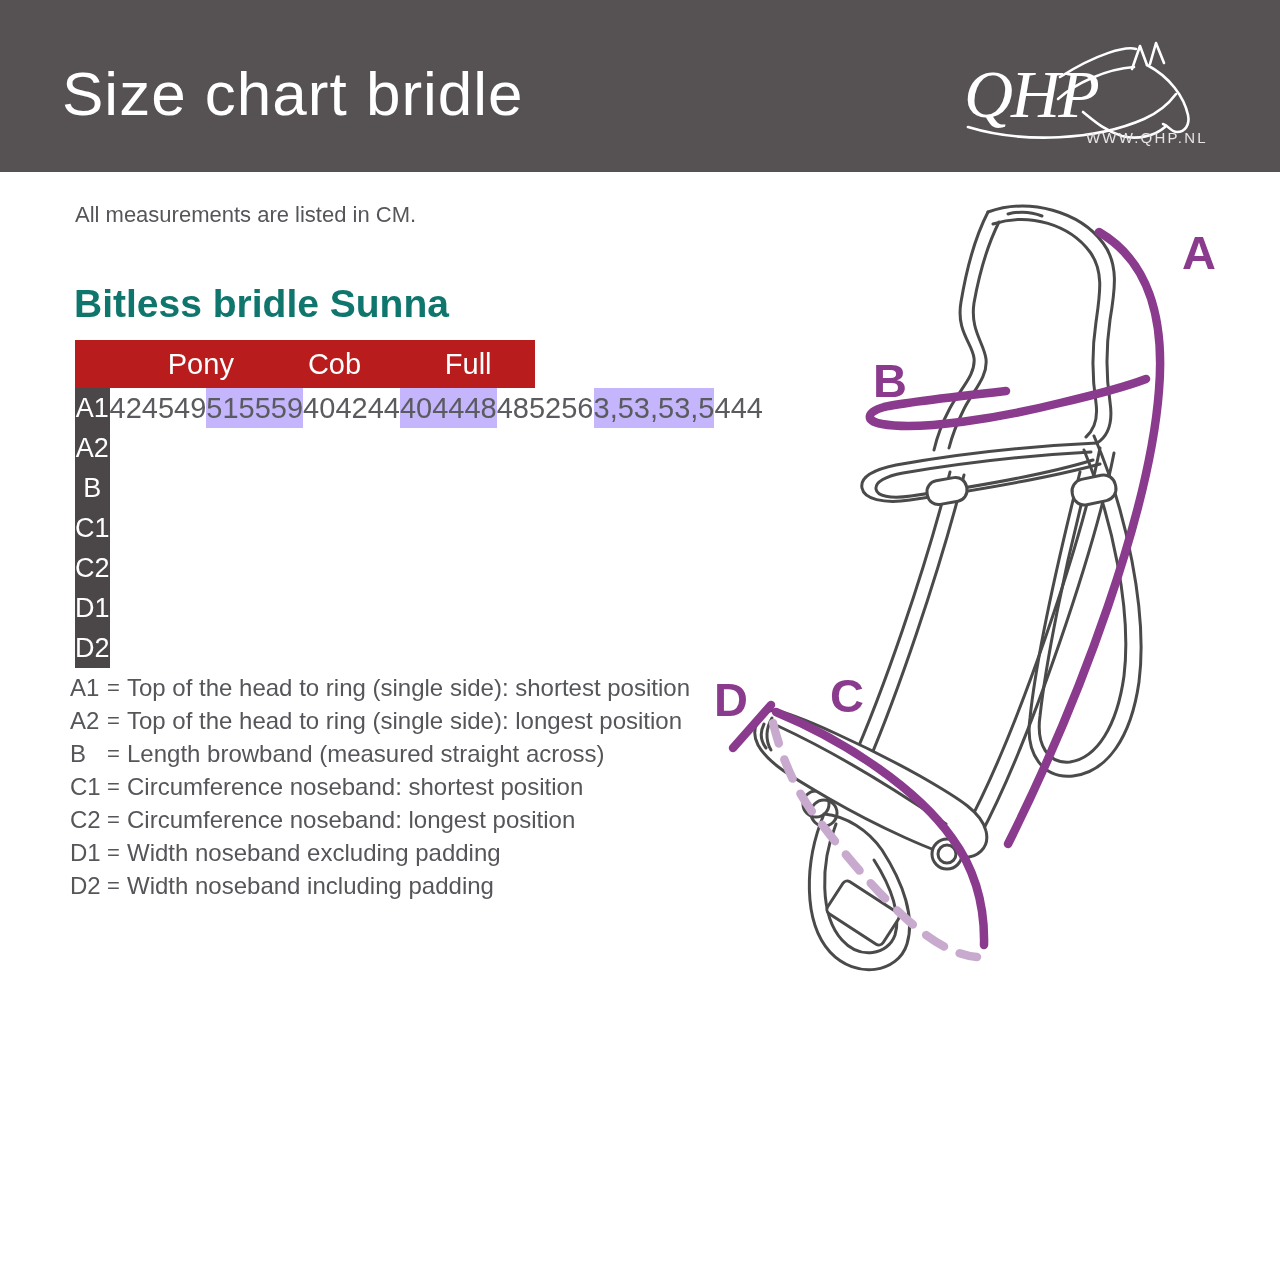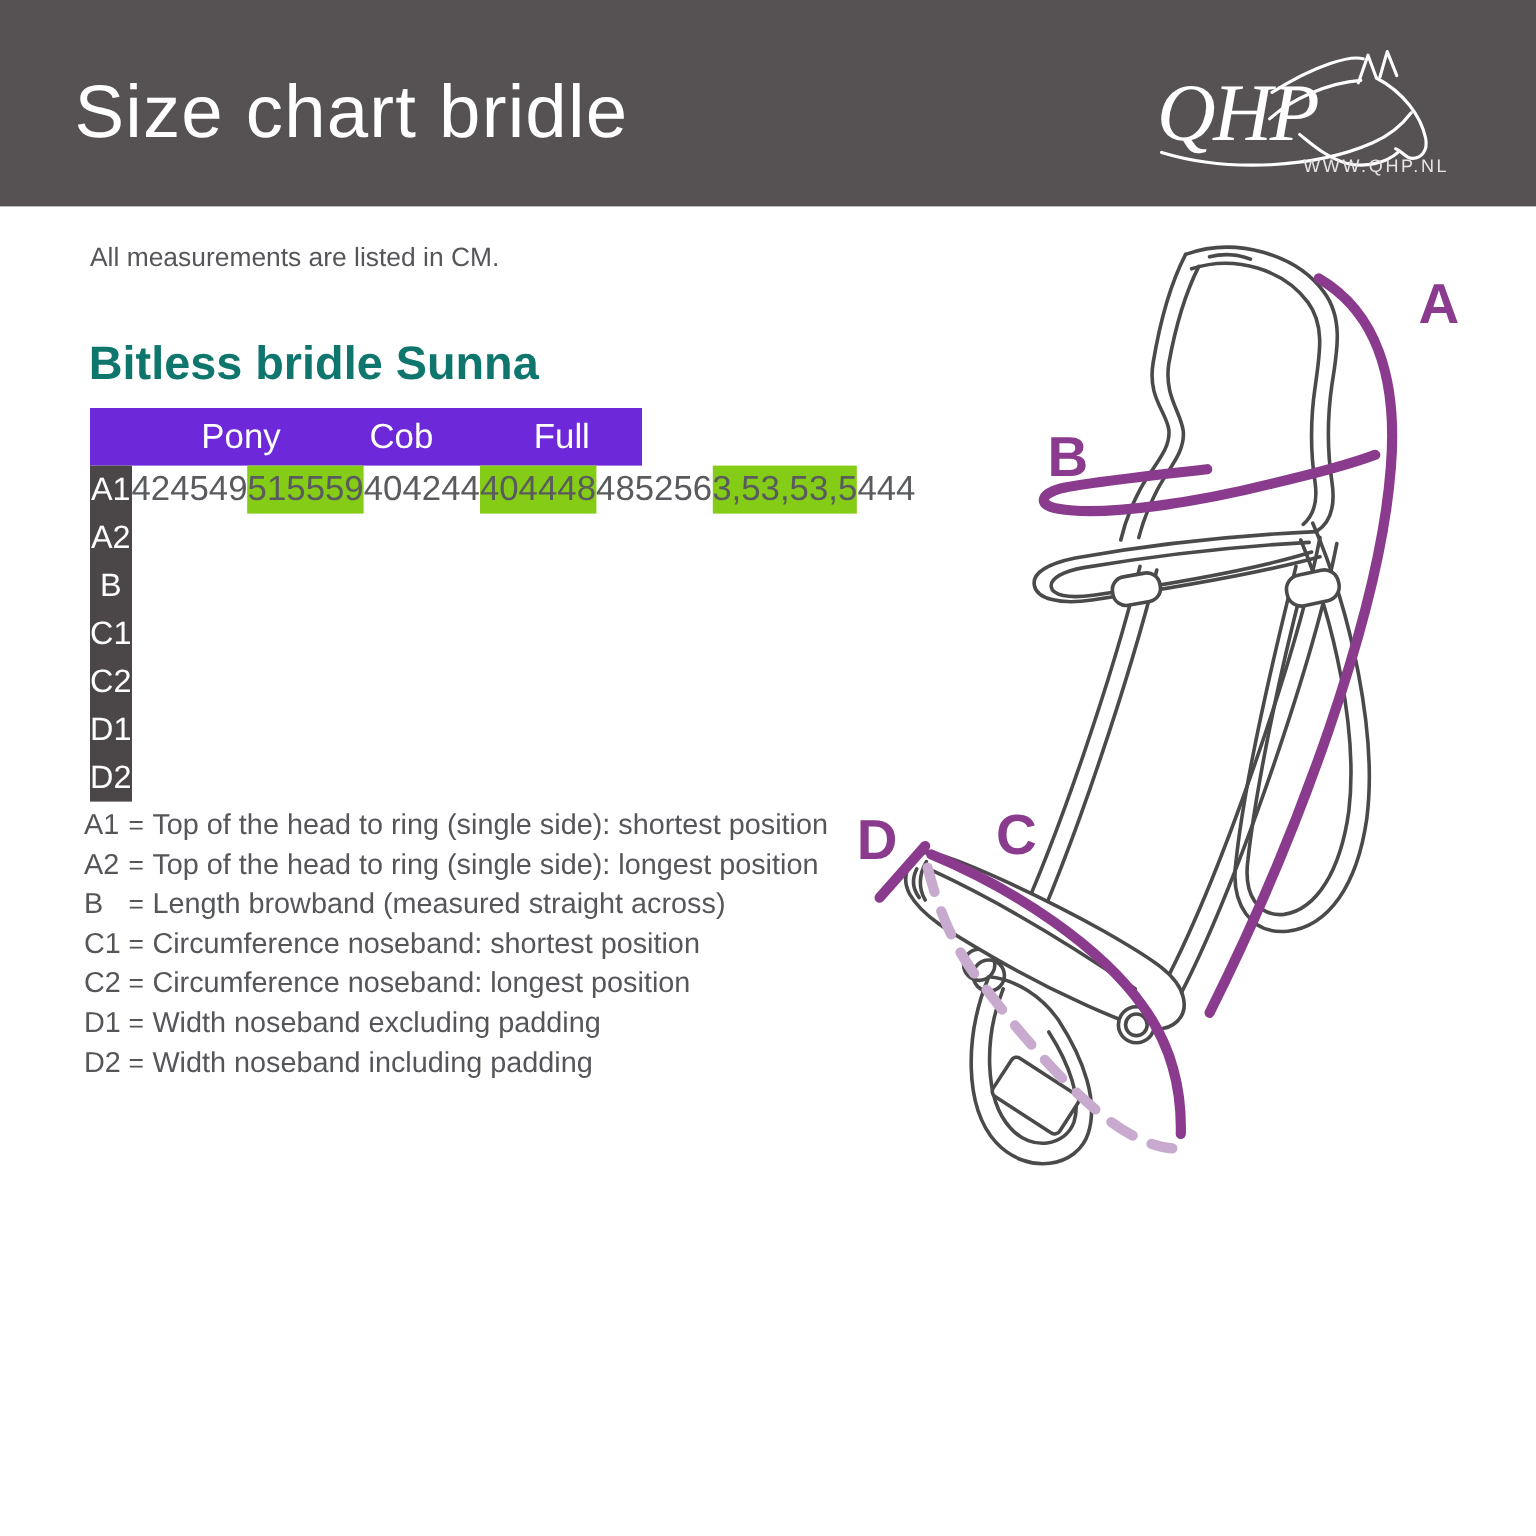--- a/index.html
+++ b/index.html
@@ -16,30 +16,30 @@
   .banner h1{
     margin:0;color:#ffffff;font-size:62px;font-weight:400;letter-spacing:1px;line-height:1;
   }
   .logo{display:flex;flex-direction:column;align-items:center;}
   .logo svg{display:block;}
   
   .intro{position:absolute;top:203px;left:75px;margin:0;font-size:22px;color:#55565a;line-height:1.1;}
   .product-title{position:absolute;top:284px;left:74px;margin:0;font-size:39px;font-weight:700;color:#0f766e;line-height:1;}
   
   .size-table{position:absolute;top:340px;left:75px;width:460px;}
-  .t-head{display:flex;height:48px;background:#6d28d9;justify-content:center;}
+  .t-head{display:flex;height:48px;background:#b91c1c;justify-content:center;}
   .t-corner{width:59px;}
   .t-col{flex:1;display:flex;align-items:center;justify-content:center;color:#fff;font-size:29px;}
   .t-body{display:flex;}
   .t-labels{width:55px;background:#4b4748;display:flex;flex-direction:column;}
   .t-label{height:40px;display:flex;align-items:center;justify-content:center;color:#fff;font-size:27px;}
   .t-gap{width:4px;background:#fff;}
   .t-rows{flex:1;display:flex;flex-direction:row;}
   .t-row{display:flex;height:40px;}
-  .t-row.alt{background:#84cc16;}
+  .t-row.alt{background:#c4b5fd;}
   .t-cell{flex:1;display:flex;align-items:center;justify-content:center;font-size:29px;color:#5a5b5e;}
   
   .legend{position:absolute;top:671px;left:70px;margin:0;padding:0;list-style:none;}
   .legend li{display:flex;align-items:center;height:33px;font-size:24px;color:#55565a;}
   .legend .key{width:37px;flex:none;}
   .legend .eq{width:20px;flex:none;font-size:22px;}
   
   .bridle{position:absolute;left:690px;top:170px;width:590px;height:880px;}
 </style>
 </head>

